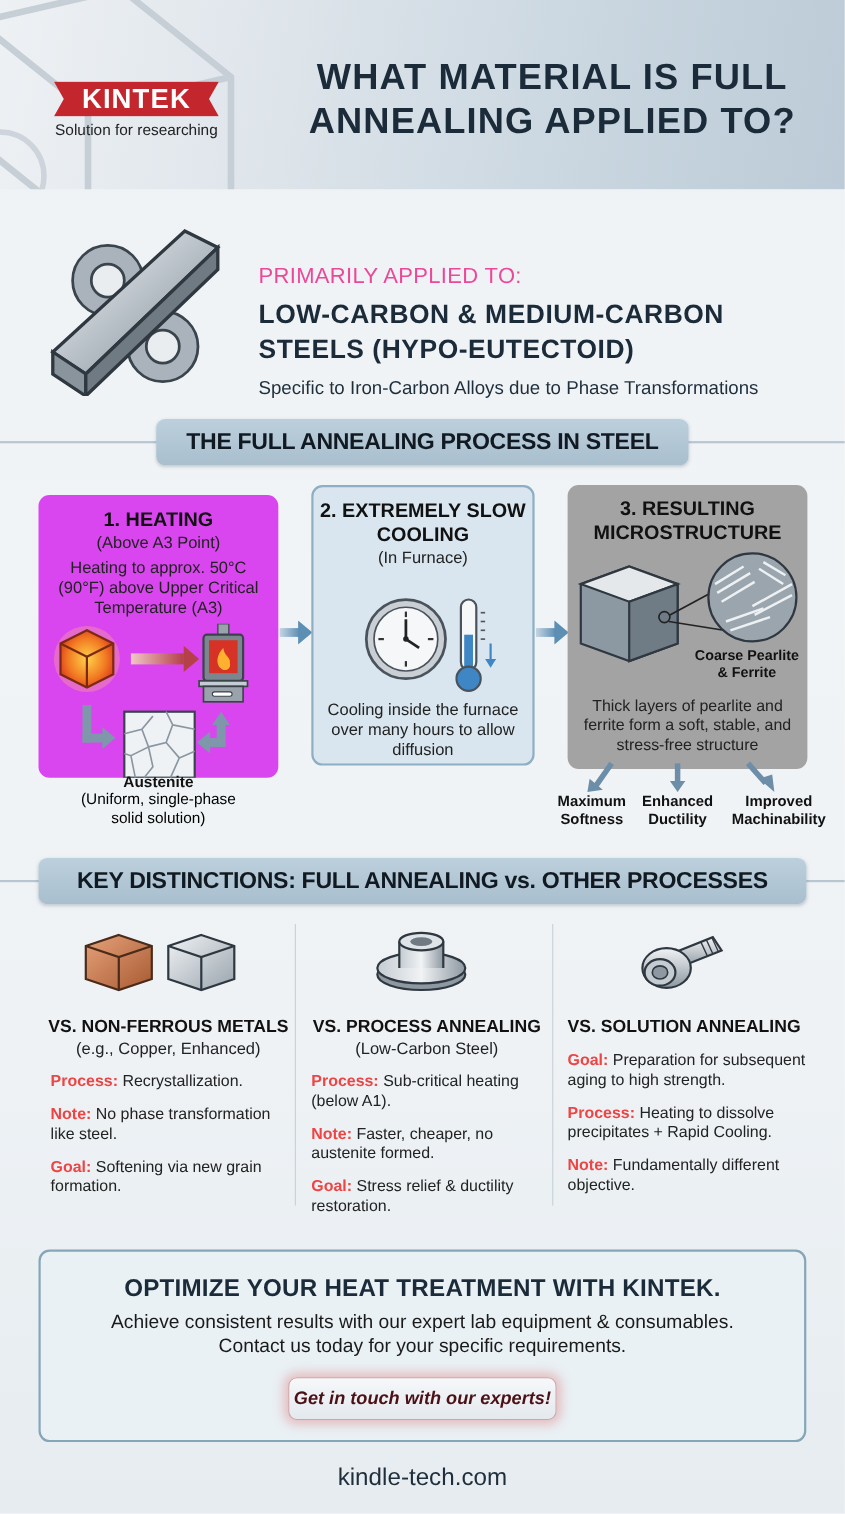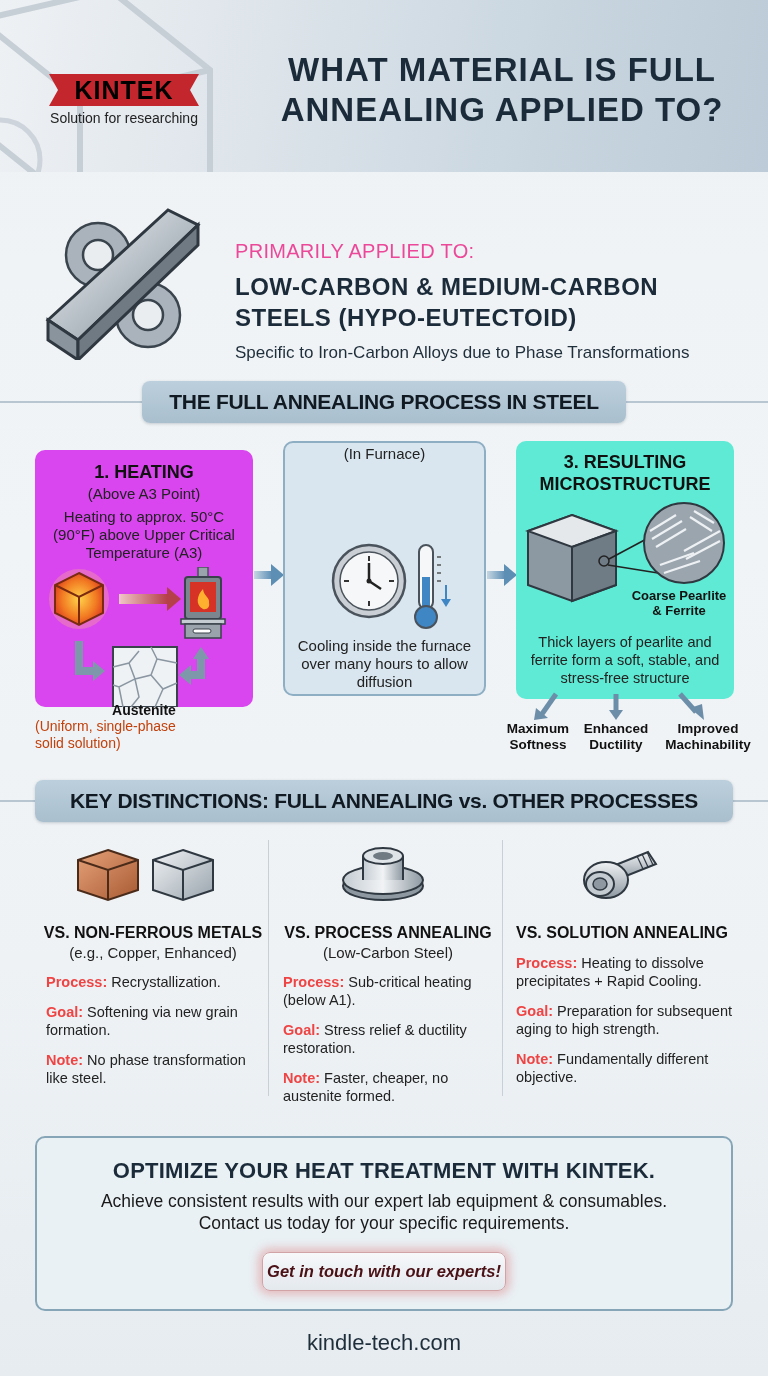--- a/index.html
+++ b/index.html
@@ -23,21 +23,21 @@
   .logo {
     position: absolute; left: 44px; top: 74px; width: 160px; text-align: center;
   }
   .logo-banner {
     position: relative; margin: 0 auto; width: 150px; height: 32px;
     background: #c4262e;
     clip-path: polygon(0 0, 100% 0, 94% 50%, 100% 100%, 0 100%, 6% 50%);
     display: flex; align-items: center; justify-content: center;
   }
   .logo-text {
-    color: #000000; font-weight: 700; font-size: 25px; letter-spacing: 1px; text-align: center;
+    color: #ffffff; font-weight: 700; font-size: 25px; letter-spacing: 1px; text-align: center;
   }
   .logo-tagline {
     margin-top: 4px; font-size: 14px; color: #222;
   }
   .main-title {
     position: absolute; left: 252px; top: 50px; width: 500px;
     font-size: 33px; font-weight: 800; line-height: 40px; letter-spacing: 1px;
     color: #1b2b39; text-align: center;
   }
 
@@ -59,28 +59,28 @@
     display: flex; align-items: center; justify-content: center;
     font-weight: 700; color: #111a22; letter-spacing: -0.3px;
   }
 
   
   .card {
     position: absolute; border-radius: 10px;
   }
   .card-1 { left: 35px; top: 450px; width: 218px; height: 257px; background: #d946ef; }
   .card-2 { left: 283px; top: 441px; width: 203px; height: 255px; background: #d9e6ef; border: 2px solid #8eaec4; }
-  .card-3 { left: 516px; top: 441px; width: 218px; height: 258px; background: #5eead4; }
+  .card-3 { left: 516px; top: 441px; width: 218px; height: 258px; background: #a3a3a3; }
   .card-title { text-align: center; font-weight: 700; font-size: 18px; line-height: 22px; color: #111; }
   .card-paren { text-align: center; font-size: 15px; color: #222; margin-top: 2px; }
   .card-body { text-align: center; font-size: 15px; line-height: 18px; color: #222; }
 
   .flow-arrow { position: absolute; }
   .caption-bold { font-weight: 700; font-size: 14px; color: #111; text-align: center; }
-  .caption { font-size: 14px; line-height: 17px; color: #c2410c; }
+  .caption { font-size: 14px; line-height: 17px; color: #000000; text-align: center; }
 
   
   .col { position: absolute; top: 840px; width: 230px; }
   .col-icon { height: 70px; position: relative; }
   .col-title { font-weight: 700; font-size: 16px; color: #111; text-align: center; margin-top: 10px; white-space: nowrap; }
   .col-paren { font-size: 15px; color: #222; text-align: center; margin-top: 2px; }
   .col-item { font-size: 14.5px; line-height: 18px; color: #222; margin-top: 12px; }
   .col-item b { color: #ef4444; }
   .col-divider { position: absolute; top: 840px; width: 1px; height: 256px; background: #c7d0d7; }
 
@@ -224,20 +224,24 @@
       <linearGradient id="fa" x1="0" x2="1">
         <stop offset="0" stop-color="#c6d6e2"></stop>
         <stop offset="1" stop-color="#5d8fb5"></stop>
       </linearGradient>
     </defs>
   <rect x="0" y="7" width="18" height="8" fill="url(#fa)"></rect>
     <polygon points="17,0 30,11 17,22" fill="#5d8fb5"></polygon>
 </svg>
 
 <div class="card card-2">
+  <div class="card-title" style="margin-top:10px">
+    <div>2. EXTREMELY SLOW</div>
+    <div>COOLING</div>
+  </div>
   <div class="card-paren">(In Furnace)</div>
   <svg style="position:absolute; left:44px; top:98px; width:130px; height:90px" viewBox="0 0 130 90">
     <g>
       <circle cx="40" cy="40" r="36" fill="#c9cfd4" stroke="#4a535b" stroke-width="2.5"></circle>
       <circle cx="40" cy="40" r="29" fill="#f6f7f8" stroke="#4a535b" stroke-width="1.5"></circle>
       <g stroke="#333" stroke-width="2">
         <line x1="40" y1="15" x2="40" y2="20"></line>
           <line x1="40" y1="60" x2="40" y2="65"></line>
         <line x1="15" y1="40" x2="20" y2="40"></line>
           <line x1="60" y1="40" x2="65" y2="40"></line>
@@ -354,22 +358,22 @@
     <polyline points="40,20 70,30 100,20" fill="none" stroke="#4a2b1a" stroke-width="2"></polyline>
       <line x1="70" y1="30" x2="70" y2="60" stroke="#4a2b1a" stroke-width="2"></line>
     <polygon points="145,10 175,20 175,50 145,60 115,50 115,20" fill="url(#al)" stroke="#2f3840" stroke-width="2"></polygon>
     <polyline points="115,20 145,30 175,20" fill="none" stroke="#2f3840" stroke-width="2"></polyline>
       <line x1="145" y1="30" x2="145" y2="60" stroke="#2f3840" stroke-width="2"></line>
   </svg>
   <div class="col-title">VS. NON-FERROUS METALS</div>
   <div class="col-paren">(e.g., Copper, Enhanced)</div>
   <div style="padding-left:8px">
     <div class="col-item"><b>Process:</b> <span>Recrystallization.</span></div>
+    <div class="col-item"><b>Note:</b> <span>No phase transformation like steel.</span></div>
     <div class="col-item"><b>Goal:</b> <span>Softening via new grain formation.</span></div>
-    <div class="col-item"><b>Note:</b> <span>No phase transformation like steel.</span></div>
   </div>
 </div>
 <div class="col-divider" style="left:268px"></div>
 
 <div class="col" style="left:273px;">
   <svg class="col-icon" style="width:230px" viewBox="0 0 230 70">
     <defs>
         <linearGradient id="bush" x1="0" x2="1">
           <stop offset="0" stop-color="#c4ccd2"></stop>
           <stop offset="0.5" stop-color="#f1f3f5"></stop>
@@ -381,22 +385,22 @@
     <rect x="90" y="16" width="40" height="24" fill="url(#bush)"></rect>
     <line x1="90" y1="16" x2="90" y2="40" stroke="#2f3840" stroke-width="2"></line>
       <line x1="130" y1="16" x2="130" y2="40" stroke="#2f3840" stroke-width="2"></line>
     <ellipse cx="110" cy="16" rx="20" ry="8" fill="#dfe4e8" stroke="#2f3840" stroke-width="2"></ellipse>
     <ellipse cx="110" cy="16" rx="10" ry="4" fill="#6f7a83"></ellipse>
   </svg>
   <div class="col-title">VS. PROCESS ANNEALING</div>
   <div class="col-paren">(Low-Carbon Steel)</div>
   <div style="padding-left:10px">
     <div class="col-item"><b>Process:</b> <span>Sub-critical heating (below A1).</span></div>
+    <div class="col-item"><b>Note:</b> <span>Faster, cheaper, no austenite formed.</span></div>
     <div class="col-item"><b>Goal:</b> <span>Stress relief &amp; ductility restoration.</span></div>
-    <div class="col-item"><b>Note:</b> <span>Faster, cheaper, no austenite formed.</span></div>
   </div>
 </div>
 <div class="col-divider" style="left:502px"></div>
 
 <div class="col" style="left:508px; width:250px;">
   <svg class="col-icon" style="width:230px" viewBox="0 0 230 70">
     <defs>
         <linearGradient id="bolt" x1="0" x2="0" y1="0" y2="1">
           <stop offset="0" stop-color="#f1f3f5"></stop>
           <stop offset="1" stop-color="#8d98a1"></stop>
@@ -407,22 +411,22 @@
         <line x1="134" y1="14" x2="140" y2="27"></line>
         <line x1="139" y1="12" x2="145" y2="25"></line>
         <line x1="129" y1="16" x2="135" y2="29"></line>
       </g>
     <ellipse cx="98" cy="40" rx="22" ry="18" fill="url(#bolt)" stroke="#2f3840" stroke-width="2"></ellipse>
     <ellipse cx="92" cy="44" rx="14" ry="12" fill="#c4ccd2" stroke="#2f3840" stroke-width="2"></ellipse>
     <ellipse cx="92" cy="44" rx="7" ry="6" fill="#8d98a1" stroke="#2f3840" stroke-width="1.5"></ellipse>
   </svg>
   <div class="col-title" style="text-align:left; padding-left:8px">VS. SOLUTION ANNEALING</div>
   <div style="padding-left:8px">
+    <div class="col-item"><b>Goal:</b> <span>Preparation for subsequent aging to high strength.</span></div>
     <div class="col-item"><b>Process:</b> <span>Heating to dissolve precipitates + Rapid Cooling.</span></div>
-    <div class="col-item"><b>Goal:</b> <span>Preparation for subsequent aging to high strength.</span></div>
     <div class="col-item"><b>Note:</b> <span>Fundamentally different objective.</span></div>
   </div>
 </div>
 
 <div class="cta">
   <div class="cta-title">OPTIMIZE YOUR HEAT TREATMENT WITH KINTEK.</div>
   <div class="cta-body">
     <div>Achieve consistent results with our expert lab equipment &amp; consumables.</div>
     <div>Contact us today for your specific requirements.</div>
   </div>

